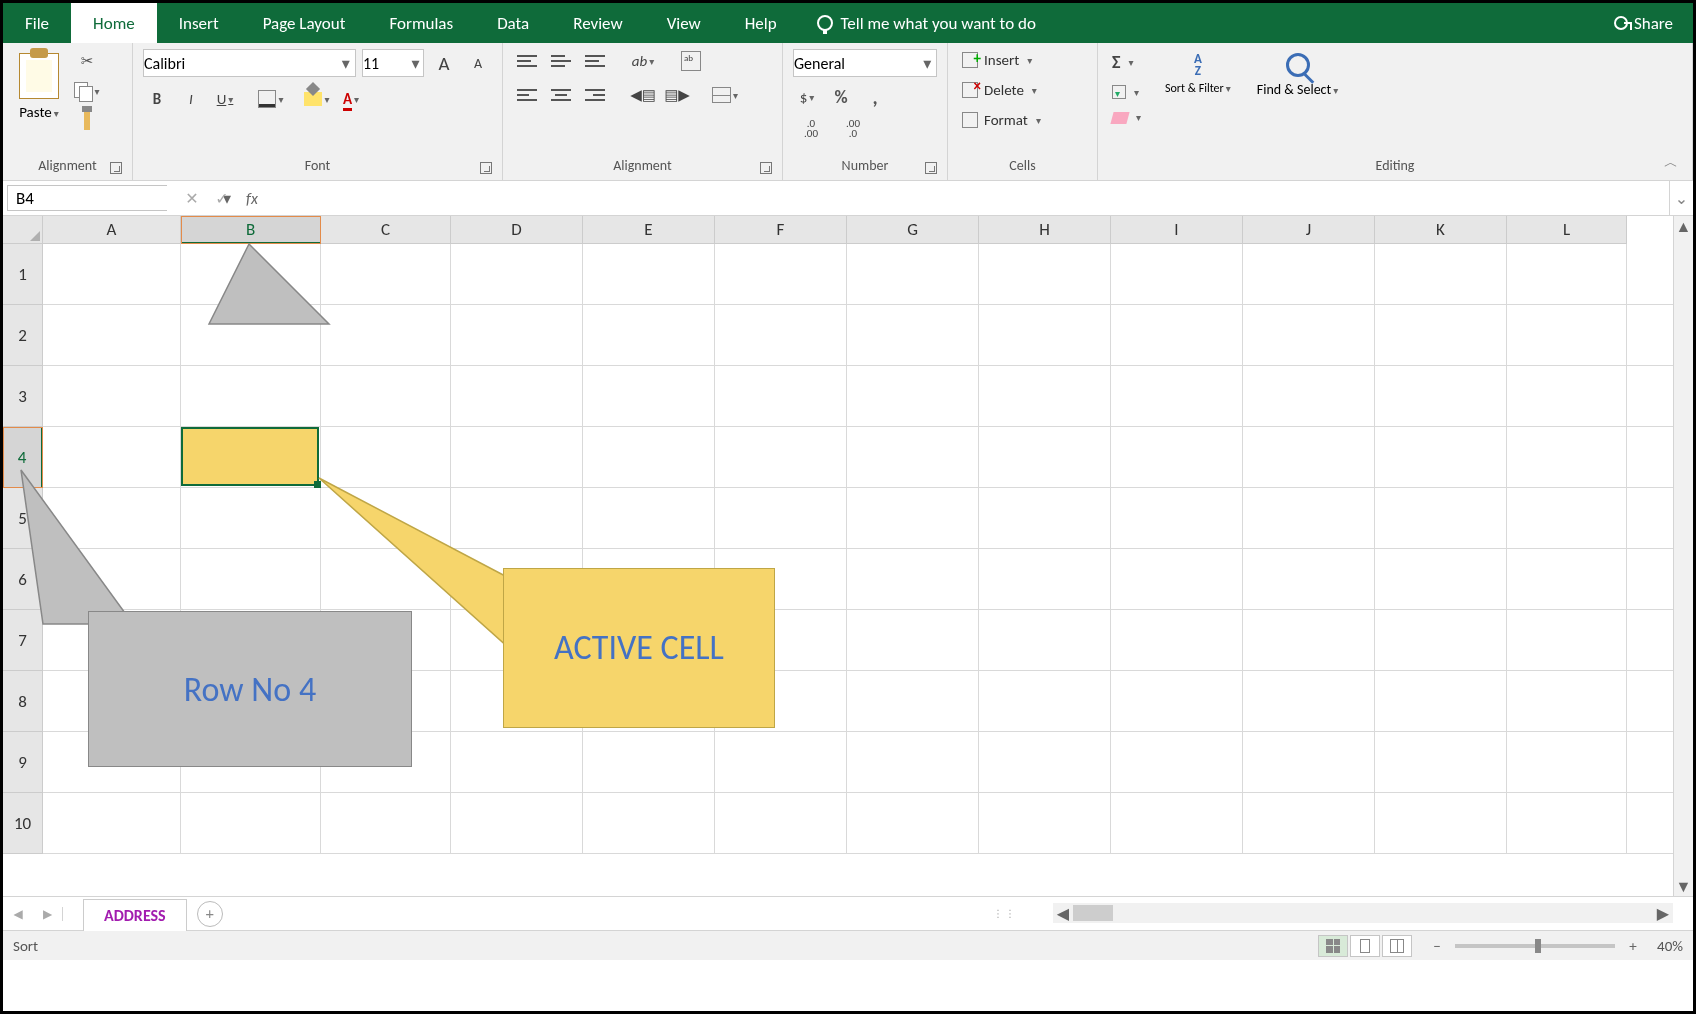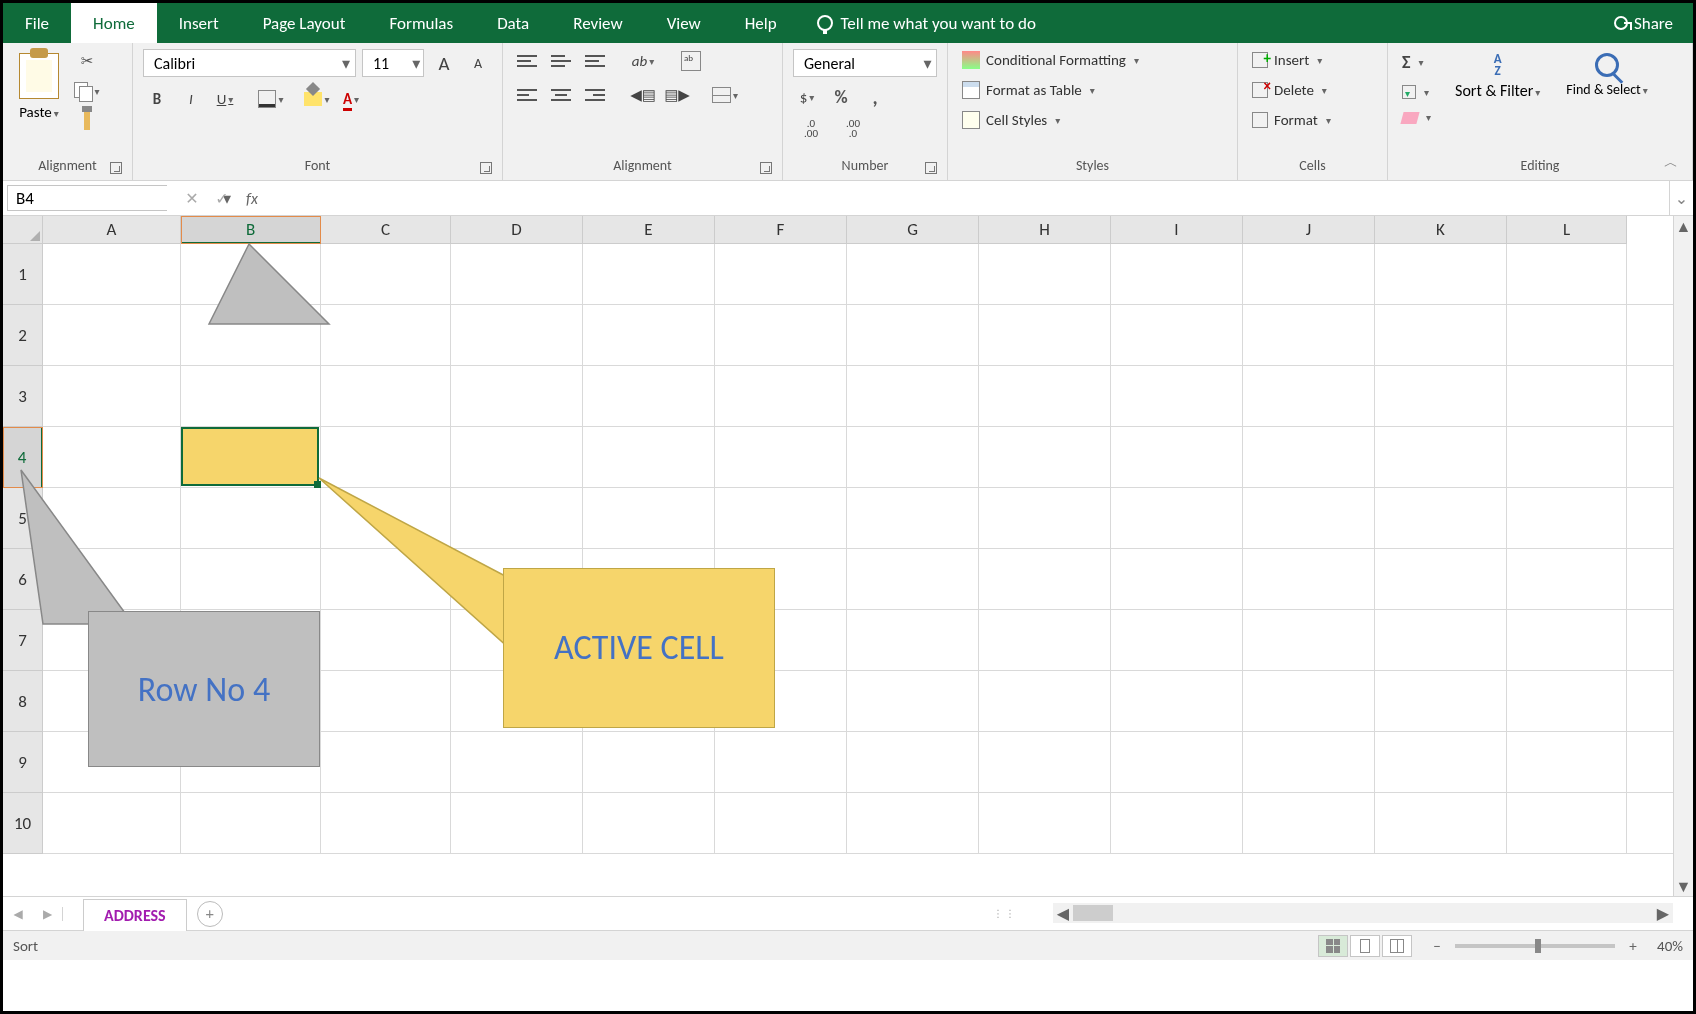--- a/index.html
+++ b/index.html
@@ -37,21 +37,21 @@
 .paste-icon::after{ content:""; position:absolute; top:6px; left:6px; right:6px; bottom:6px; background:#fffbe6; }
 
 .cut-icon{ color:#555; }
 .copy-icon{ position:relative; width:18px; height:18px; }
 .copy-icon::before,.copy-icon::after{ content:""; position:absolute; width:12px; height:14px; border:1px solid #888; background:#fff; }
 .copy-icon::after{ left:5px; top:4px; }
 .brush-icon{ width:6px; height:18px; background:#e8b95c; position:relative; }
 .brush-icon::after{ content:""; position:absolute; top:-6px; left:-2px; width:10px; height:6px; background:#888; }
 
 .combo{ display:flex; align-items:center; background:#fff; border:1px solid #c5c5c5; height:28px; font-size:16px; }
-.combo input{ border:none; outline:none; padding:0 10px; font-size:16px; width:100%; }
+.combo input{ border:none; outline:none; padding:0 0; font-size:16px; width:100%; }
 .combo .dd{ width:20px; text-align:center; color:#666; cursor:pointer; }
 
 .bold{ font-weight:bold; }
 .italic{ font-style:italic; }
 .underline{ text-decoration:underline; }
 
 .border-icon{ width:18px; height:18px; border:1px solid #888; position:relative; }
 .border-icon::after{ content:""; position:absolute; bottom:0; left:0; right:0; height:3px; background:#333; }
 .fill-icon{ width:18px; height:14px; background:#ffe36b; position:relative; }
 .fill-icon::before{ content:""; position:absolute; top:-8px; left:4px; width:10px; height:10px; background:#888; transform:rotate(45deg); }
@@ -332,37 +332,20 @@
         </div>
         <div class="sm-btn" style="width:36px;font-size:11px;line-height:10px;flex-direction:column">
           <span>.00</span>
           <span>.0</span>
         </div>
       </div>
     </div>
     <div class="group-label"><span>Number</span><span class="launcher"></span></div>
   </div>
 
-  <div class="group" style="width:290px">
-    <div class="group-body" style="flex-direction:column; gap:8px;">
-      <div class="textbtn dd-caret">
-          <span class="cf-icon"></span>
-          <span>Conditional Formatting</span>
-        </div>
-      <div class="textbtn dd-caret">
-          <span class="tbl-icon"></span>
-          <span>Format as Table</span>
-        </div>
-      <div class="textbtn dd-caret">
-          <span class="cellstyle-icon"></span>
-          <span>Cell Styles</span>
-        </div>
-    </div>
-    <div class="group-label">Styles</div>
-  </div>
 
   <div class="group" style="width:150px">
     <div class="group-body" style="flex-direction:column; gap:8px;">
       <div class="textbtn dd-caret">
           <span class="insert-icon"></span>
           <span>Insert</span>
         </div>
       <div class="textbtn dd-caret">
           <span class="delete-icon"></span>
           <span>Delete</span>
@@ -386,21 +369,21 @@
           </div>
         <div class="textbtn dd-caret">
             <span class="clear-icon"></span>
           </div>
       </div>
       <div class="big-btn">
         <span class="sort-icon">
             <span>A</span>
             <span>Z</span>
           </span>
-        <span class="dd-caret" style="font-size:16px; text-align:center; white-space:pre-line;">Sort &amp; Filter</span>
+        <span class="dd-caret" style="font-size:12px; text-align:center; white-space:pre-line;">Sort &amp; Filter</span>
       </div>
       <div class="big-btn">
         <span class="find-icon"></span>
         <span class="dd-caret" style="font-size:14px; text-align:center; white-space:pre-line;">Find &amp; Select</span>
       </div>
     </div>
     <div class="group-label"><span>Editing</span>
       <span style="position:absolute; right:4px; bottom:6px; color:#888; cursor:pointer;">︿</span>
     </div>
   </div>
@@ -593,21 +576,21 @@
 
   <div class="active-cell" id="active-cell" style="left: 178px; top: 211px; width: 138px; height: 59px;"></div>
 
   <svg class="pointer" style="left:186px; top:28px;" width="160" height="100">
     <polygon points="60,0 20,80 140,80" fill="#bfbfbf" stroke="#888" stroke-width="1.5"></polygon>
   </svg>
 
   <svg class="pointer" style="left:0px; top:248px;" width="140" height="180">
     <polygon points="18,6 40,160 130,160" fill="#bfbfbf" stroke="#888" stroke-width="1.5"></polygon>
   </svg>
-  <div class="callout" style="left:85px; top:395px; width:232px; height:156px;">Row No 4</div>
+  <div class="callout" style="left:85px; top:395px; width:324px; height:156px;">Row No 4</div>
 
   <svg class="pointer" style="left:276px; top:262px;" width="280" height="180">
     <polygon points="40,0 230,100 230,170" fill="#f6d56b" stroke="#bfa646" stroke-width="1.5"></polygon>
   </svg>
   <div class="callout yellow" style="left:500px; top:352px; width:272px; height:160px; white-space:pre-line; line-height:40px;">ACTIVE CELL</div>
 
   <div class="v-scroll">
     <div class="arrow">▲</div>
     <div class="thumb-track"></div>
     <div class="arrow" style="position:absolute;bottom:0;width:100%;">▼</div>

